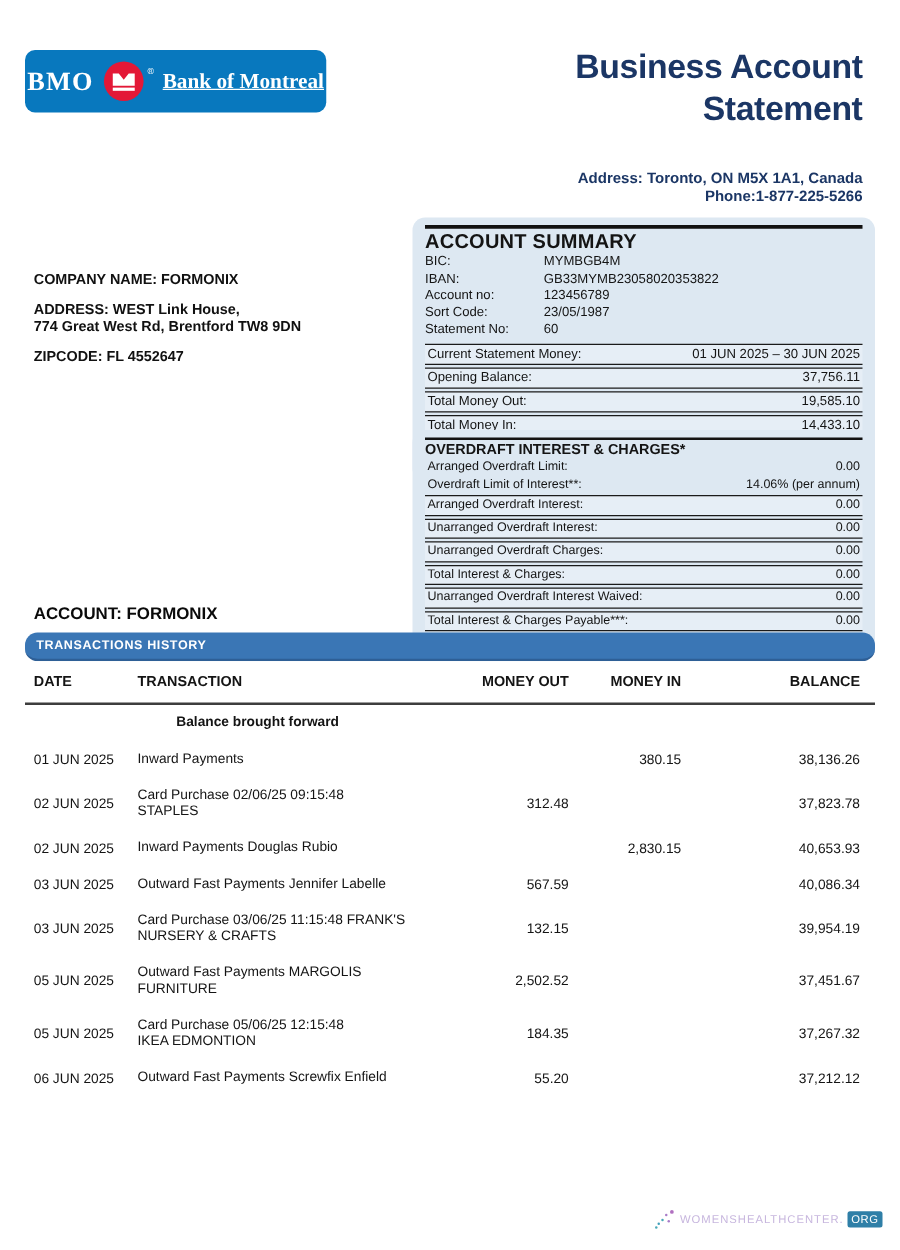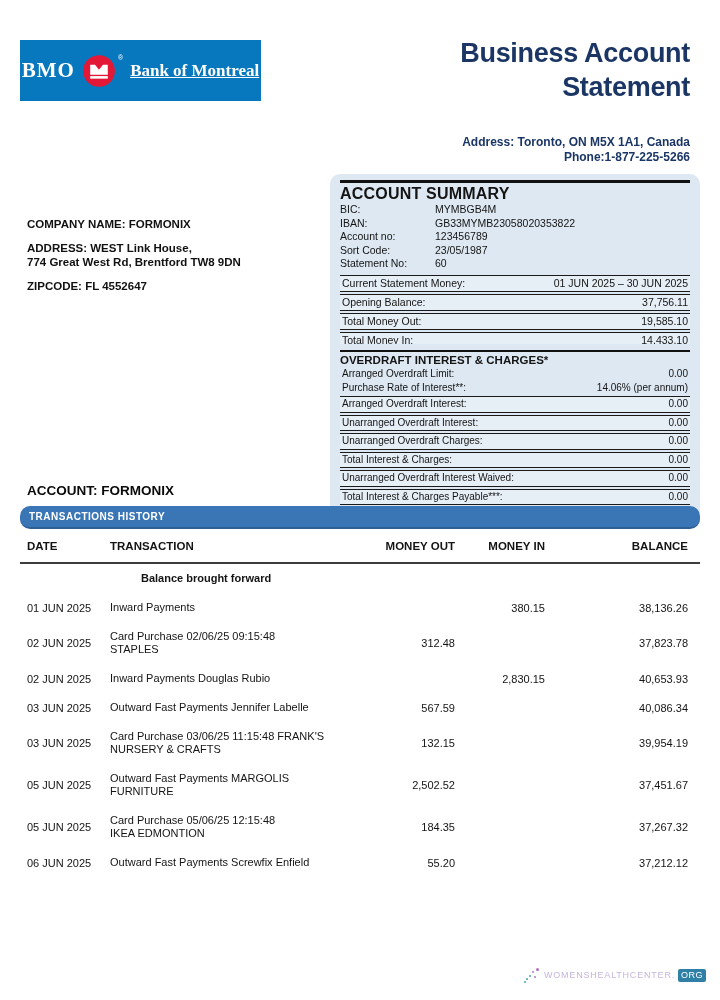--- a/index.html
+++ b/index.html
@@ -5,22 +5,22 @@
   :root{
     --banner:#0878be; --roundel:#e31837; --navy:#1b3665; --bar:#3a76b5;
     --boxbg:#dde8f2; --ink:#141414; --wm-purple:#c7b6de; --wm-badge:#2f7fa7;
   }
   *{margin:0;padding:0;box-sizing:border-box;}
   html,body{background:#ffffff;}
   body{font-family:"Liberation Sans",sans-serif;color:var(--ink);}
   .page{position:relative;width:720px;height:1000px;background:#fff;overflow:hidden;margin:0 auto;}
 
   
-  .bmo-banner{position:absolute;left:20px;top:40px;width:241px;height:61px;background:var(--banner);
-    display:flex;align-items:center;justify-content:center;gap:7px;}
+  .bmo-banner{position:absolute;left:20px;top:40px;width:241px;height:50px;background:var(--banner);
+    display:flex;align-items:center;justify-content:center;gap:7px;border-radius:8px;}
   .bmo-word{font-family:"Liberation Serif",serif;font-weight:bold;font-size:21px;color:#fff;letter-spacing:1px;}
   .roundel{width:34px;height:34px;display:inline-block;position:relative;flex:0 0 auto;}
   .reg{color:#fff;font-size:7px;align-self:flex-start;margin:14px 0 0 -5px;}
   .bank-name{font-family:"Liberation Serif",serif;font-weight:bold;font-size:17px;color:#fff;text-decoration:underline;}
 
   .doc-title{position:absolute;left:310px;top:36px;width:380px;text-align:right;
     font-weight:bold;font-size:27px;line-height:34px;color:var(--navy);letter-spacing:-0.3px;}
   .contact{position:absolute;left:310px;top:135px;width:380px;text-align:right;
     font-weight:bold;font-size:12px;line-height:15px;color:var(--navy);}
 
@@ -159,21 +159,21 @@
   </div>
 
   <div class="info-box overdraft-box">
     <div class="box-title">OVERDRAFT INTEREST &amp; CHARGES*</div>
     <div id="od-plain">
         <div class="od-plain">
           <span class="k">Arranged Overdraft Limit:</span>
           <span class="v">0.00</span>
         </div>
         <div class="od-plain">
-          <span class="k">Purchase Rate of Interest**:</span>
+          <span class="k">Overdraft Limit of Interest**:</span>
           <span class="v">14.06% (per annum)</span>
         </div>
       </div>
     <div class="od-rows" id="od-bordered">
         <div class="t-row">
           <span class="k">Arranged Overdraft Interest:</span>
           <span class="v">0.00</span>
         </div>
         <div class="t-row">
           <span class="k">Unarranged Overdraft Interest:</span>

